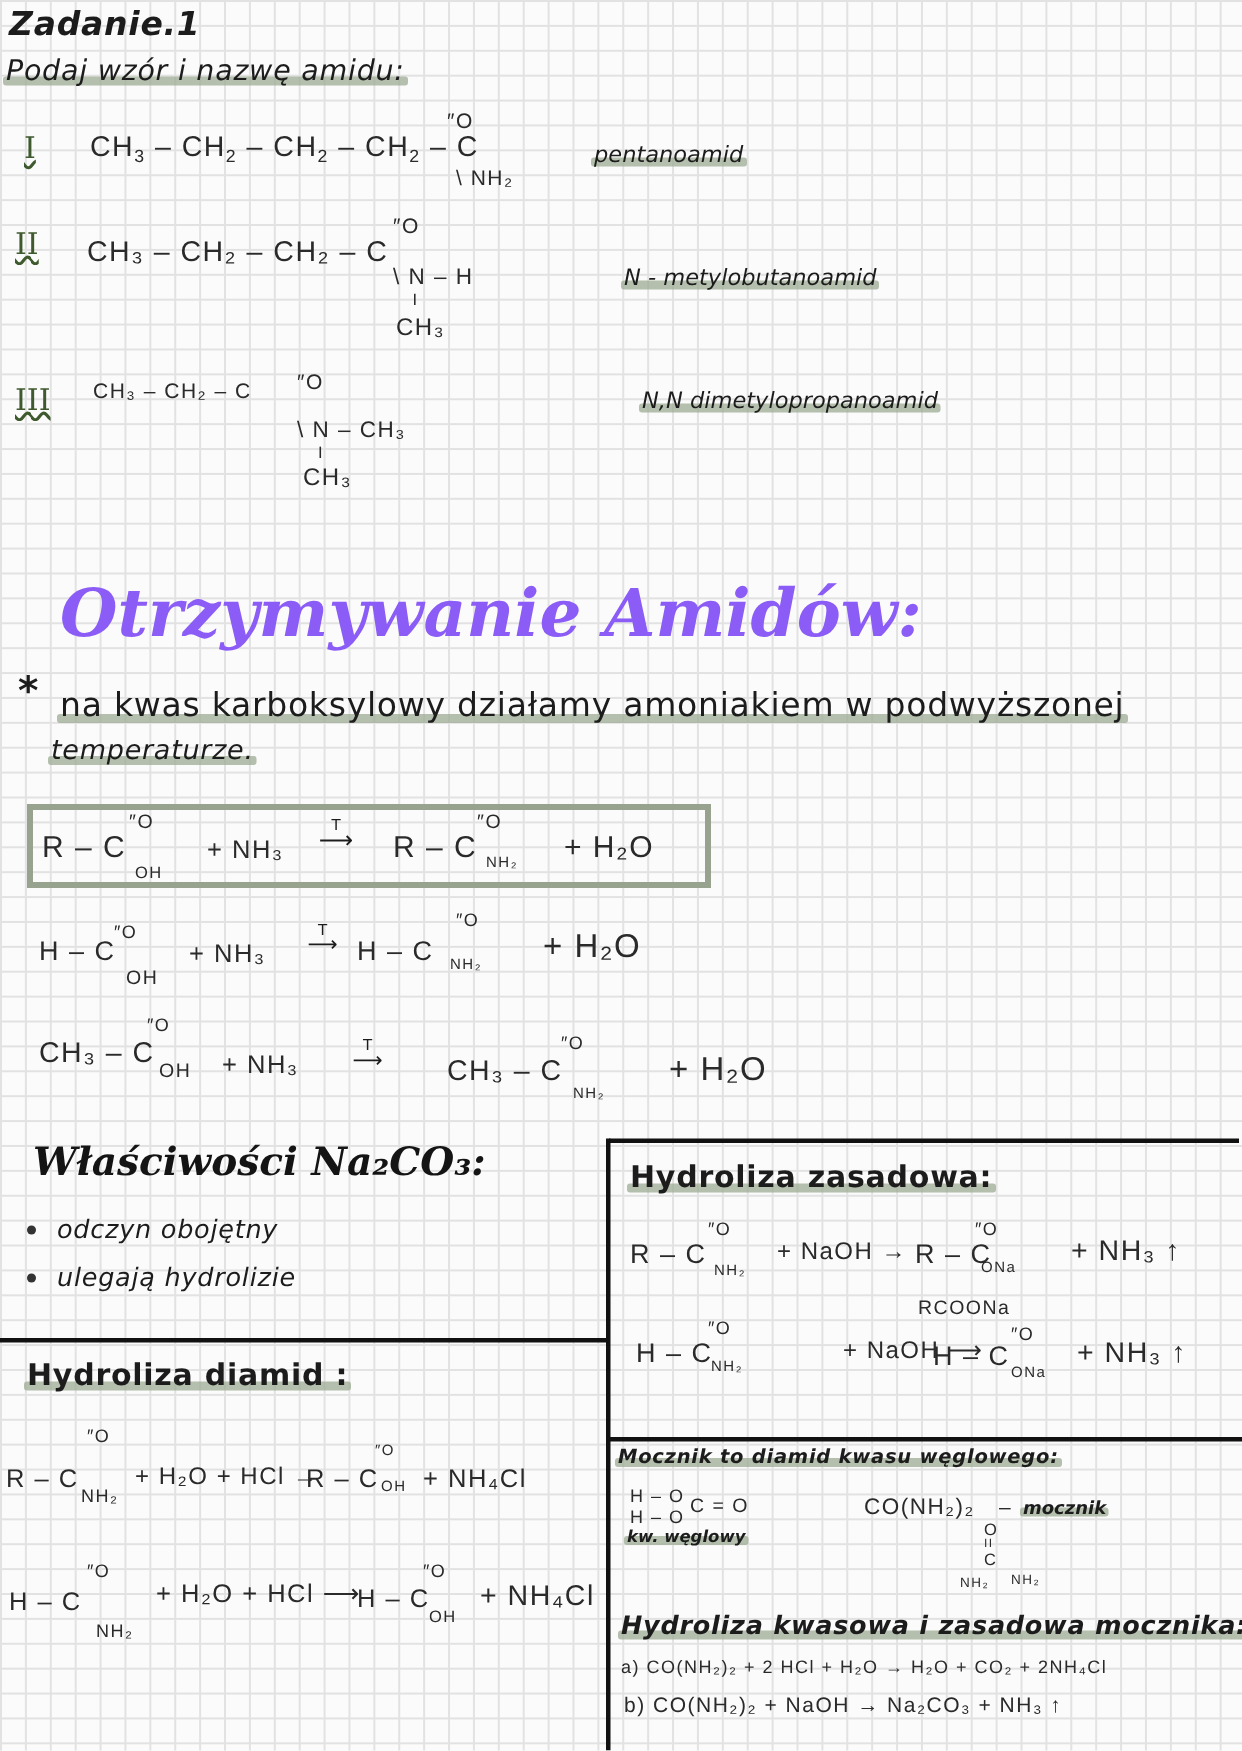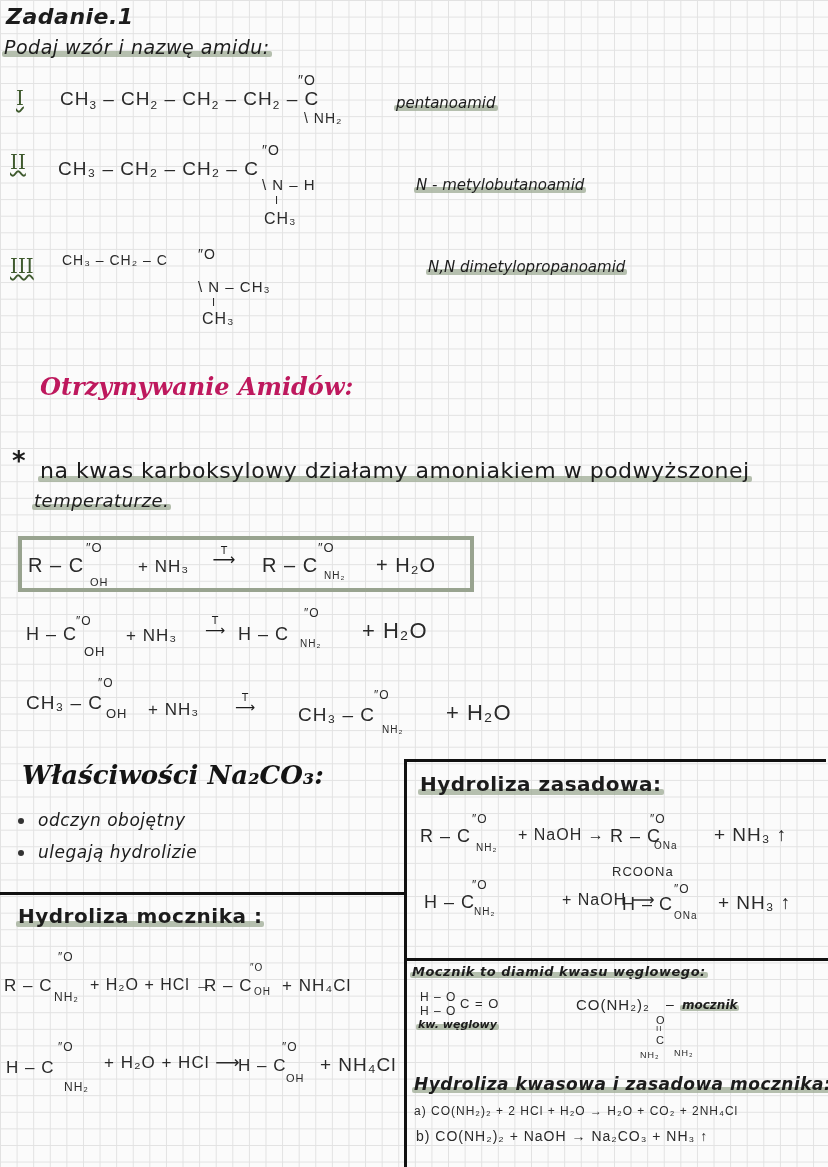--- a/index.html
+++ b/index.html
@@ -14,21 +14,21 @@
     color: #1c1c1c;
   }
   .abs { position: absolute; white-space: nowrap; }
   .hand { font-family: "DejaVu Sans", sans-serif; letter-spacing: 0.5px; }
   .chem { font-family: "Liberation Sans", sans-serif; font-weight: 300; letter-spacing: 1px; color: #2a2a2a; }
   .hl { position: relative; display: inline-block; }
   .hl::after {
     content: ""; position: absolute; left: -2px; right: -2px; bottom: 1px; height: 6px;
     background: #9eab94; opacity: 0.75; z-index: -1; border-radius: 2px;
   }
-  .title-big { font-family: "DejaVu Serif", serif; font-style: italic; font-size: 24px; font-weight: bold; color: #be185d; }
+  .title-big { font-family: "DejaVu Serif", serif; font-style: italic; font-size: 44px; font-weight: bold; color: #8b5cf6; margin-top: 12px; }
   .title-mid { font-family: "DejaVu Serif", serif; font-style: italic; font-size: 26px; font-weight: bold; color: #141414; }
   .sect { font-size: 20px; font-weight: bold; }
   .sub { font-size: 0.62em; vertical-align: -0.35em; }
   .roman { font-family: "DejaVu Serif", serif; font-size: 20px; color: #3f5a2e; text-decoration: underline wavy #3f5a2e; }
   .name { font-size: 15px; font-style: italic; }
   .vline { position: absolute; background: #111; }
   .hline { position: absolute; background: #111; }
   .box { position: absolute; border: 4px solid #98a38f; }
   .bullet { display: inline-block; width: 6px; height: 6px; border-radius: 50%; background: #333; margin-right: 14px; vertical-align: middle; }
   .frag { position: absolute; font-family: "Liberation Sans", sans-serif; color: #2a2a2a; letter-spacing: 1px; }
@@ -122,21 +122,21 @@
 
 <div class="abs title-mid" style="left:22px;top:760px;">Właściwości Na₂CO₃:</div>
 <div class="abs hand" style="left:18px;top:810px;font-size:17px;font-style:italic;">
   <span class="bullet"></span><span>odczyn obojętny</span>
 </div>
 <div class="abs hand" style="left:18px;top:842px;font-size:17px;font-style:italic;">
   <span class="bullet"></span><span>ulegają hydrolizie</span>
 </div>
 
 <div class="abs hand sect" style="left:18px;top:904px;">
-  <span class="hl">Hydroliza mocznika :</span>
+  <span class="hl">Hydroliza diamid :</span>
 </div>
 <div class="abs chem" style="left:4px;top:976px;font-size:17px;">R – C</div>
 <div class="frag" style="left:58px;top:950px;font-size:12px;">″O</div>
 <div class="frag" style="left:54px;top:990px;font-size:12px;">NH₂</div>
 <div class="abs chem" style="left:90px;top:976px;font-size:16px;">+ H₂O + HCl →</div>
 <div class="abs chem" style="left:204px;top:976px;font-size:17px;">R – C</div>
 <div class="frag" style="left:250px;top:962px;font-size:10px;">″O</div>
 <div class="frag" style="left:254px;top:986px;font-size:10px;">OH</div>
 <div class="abs chem" style="left:282px;top:976px;font-size:17px;">+ NH₄Cl</div>
 

